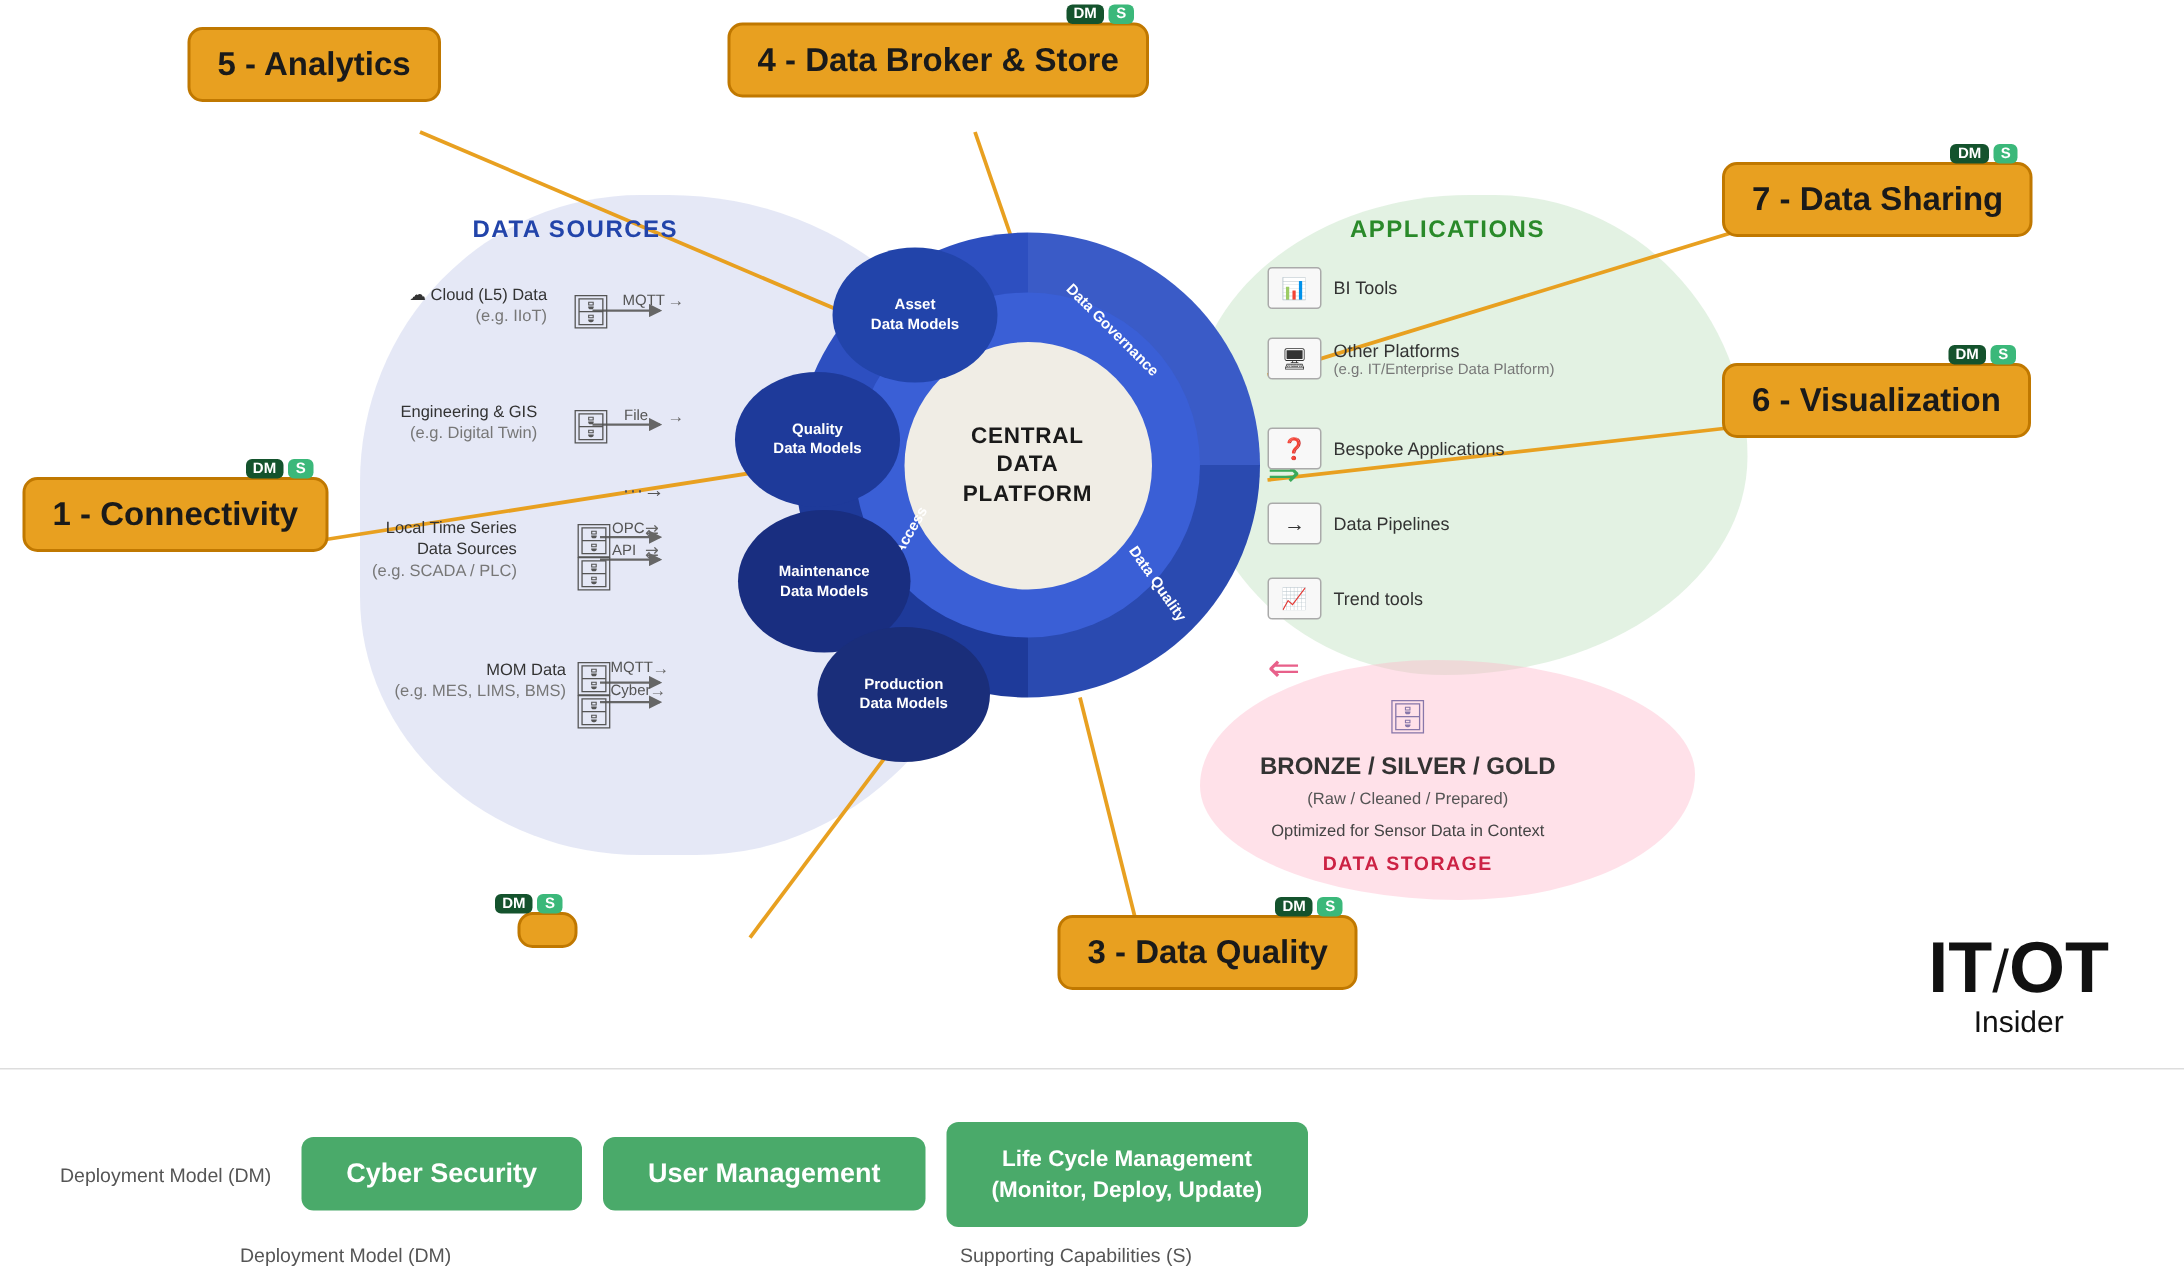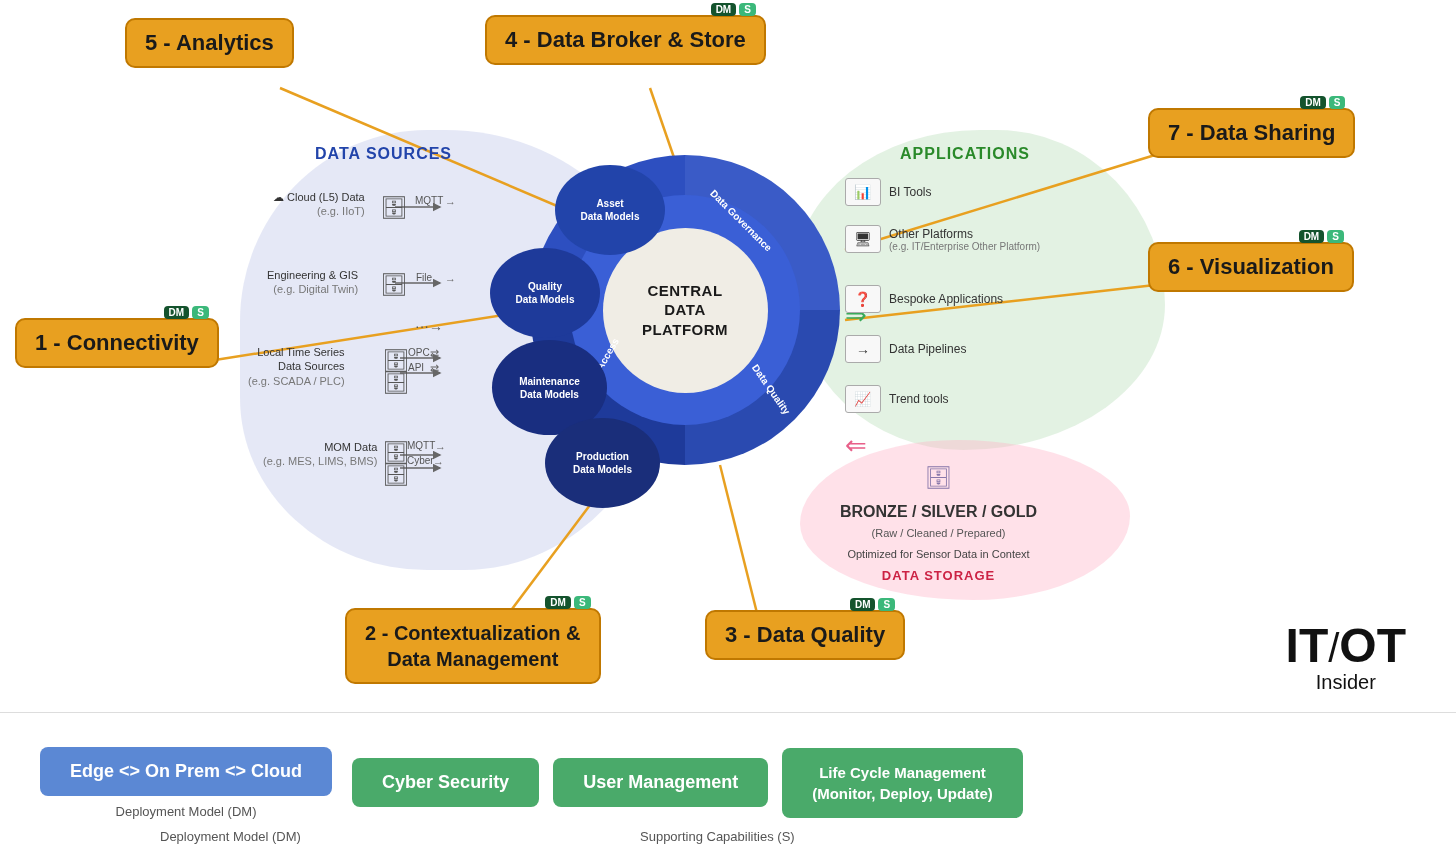--- a/index.html
+++ b/index.html
@@ -389,21 +389,21 @@
 
 <div class="app-item" style="left:845px; top:178px;">
   <div class="app-icon">📊</div>
   <span>BI Tools</span>
 </div>
 
 <div class="app-item" style="left:845px; top:225px;">
   <div class="app-icon">🖥</div>
   <div>
     <div>Other Platforms</div>
-    <div style="color:#777; font-size:10px;">(e.g. IT/Enterprise Other Platform)</div>
+    <div style="color:#777; font-size:10px;">(e.g. IT/Enterprise Data Platform)</div>
   </div>
 </div>
 
 <div class="app-item" style="left:845px; top:285px;">
   <div class="app-icon">❓</div>
   <span>Bespoke Applications</span>
 </div>
 
 <div class="app-item" style="left:845px; top:335px;">
   <div class="app-icon">→</div>
@@ -429,21 +429,20 @@
     <span class="badge badge-s">S</span>
   </div>
   <span>1 - Connectivity</span>
 </div>
 
 <div class="label-box" style="left:345px; top:608px;">
   <div class="badge-row">
     <span class="badge badge-dm">DM</span>
     <span class="badge badge-s">S</span>
   </div>
-  <span style="font-size:20px;">2 - Contextualization &amp;<br>Data Management</span>
 </div>
 
 <div class="label-box" style="left:705px; top:610px;">
   <div class="badge-row">
     <span class="badge badge-dm">DM</span>
     <span class="badge badge-s">S</span>
   </div>
   <span>3 - Data Quality</span>
 </div>
 
@@ -475,21 +474,20 @@
   <span>7 - Data Sharing</span>
 </div>
 
 <div class="logo-box">
   <span>IT<span style="font-weight:200; font-size:40px;">/</span>OT</span>
   <span class="logo-sub">Insider</span>
 </div>
 
 <div class="bottom-bar">
   <div style="display:flex; flex-direction:column; align-items:center; gap:6px; position:relative;">
-    <div class="bottom-pill pill-blue" style="min-width:260px;">Edge &lt;&gt; On Prem &lt;&gt; Cloud</div>
     <div style="font-size:13px; color:#555; margin-top:2px;">Deployment Model (DM)</div>
   </div>
   <div style="display:flex; gap:14px; align-items:center;">
     <div style="display:flex; flex-direction:column; align-items:center; gap:6px;">
       <div class="bottom-pill pill-green" style="min-width:160px;">Cyber Security</div>
     </div>
     <div style="display:flex; flex-direction:column; align-items:center; gap:6px;">
       <div class="bottom-pill pill-green" style="min-width:160px;">User Management</div>
     </div>
     <div style="display:flex; flex-direction:column; align-items:center; gap:6px;">

